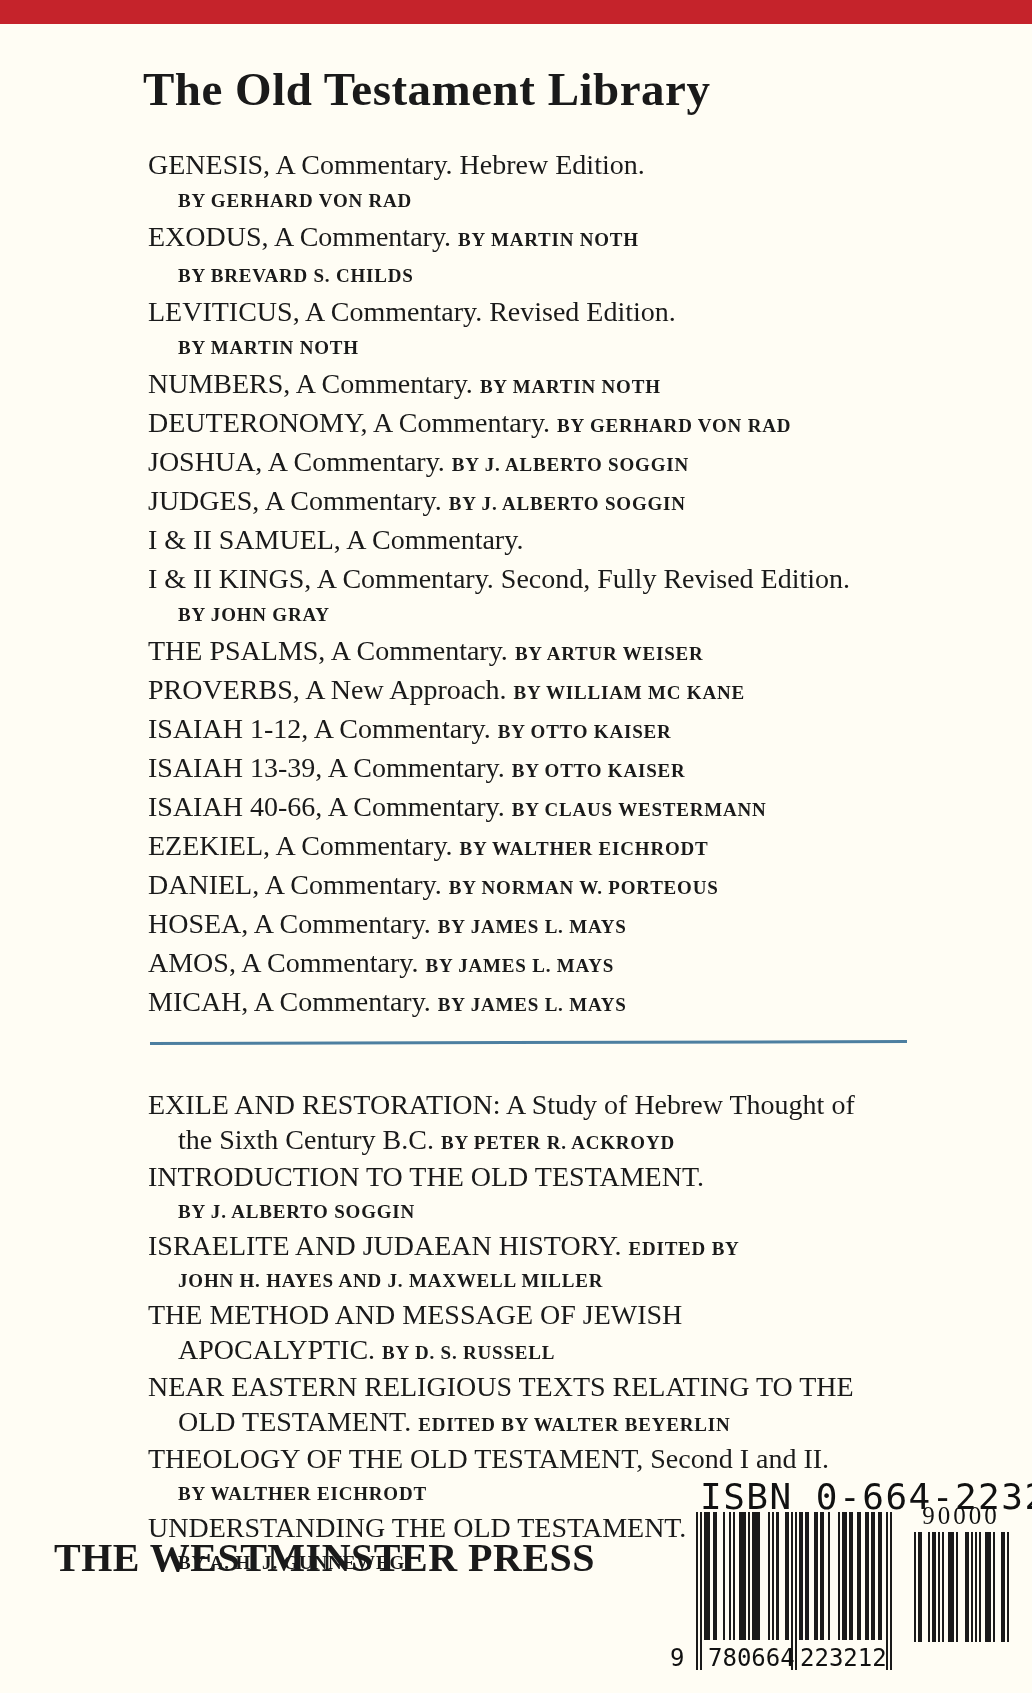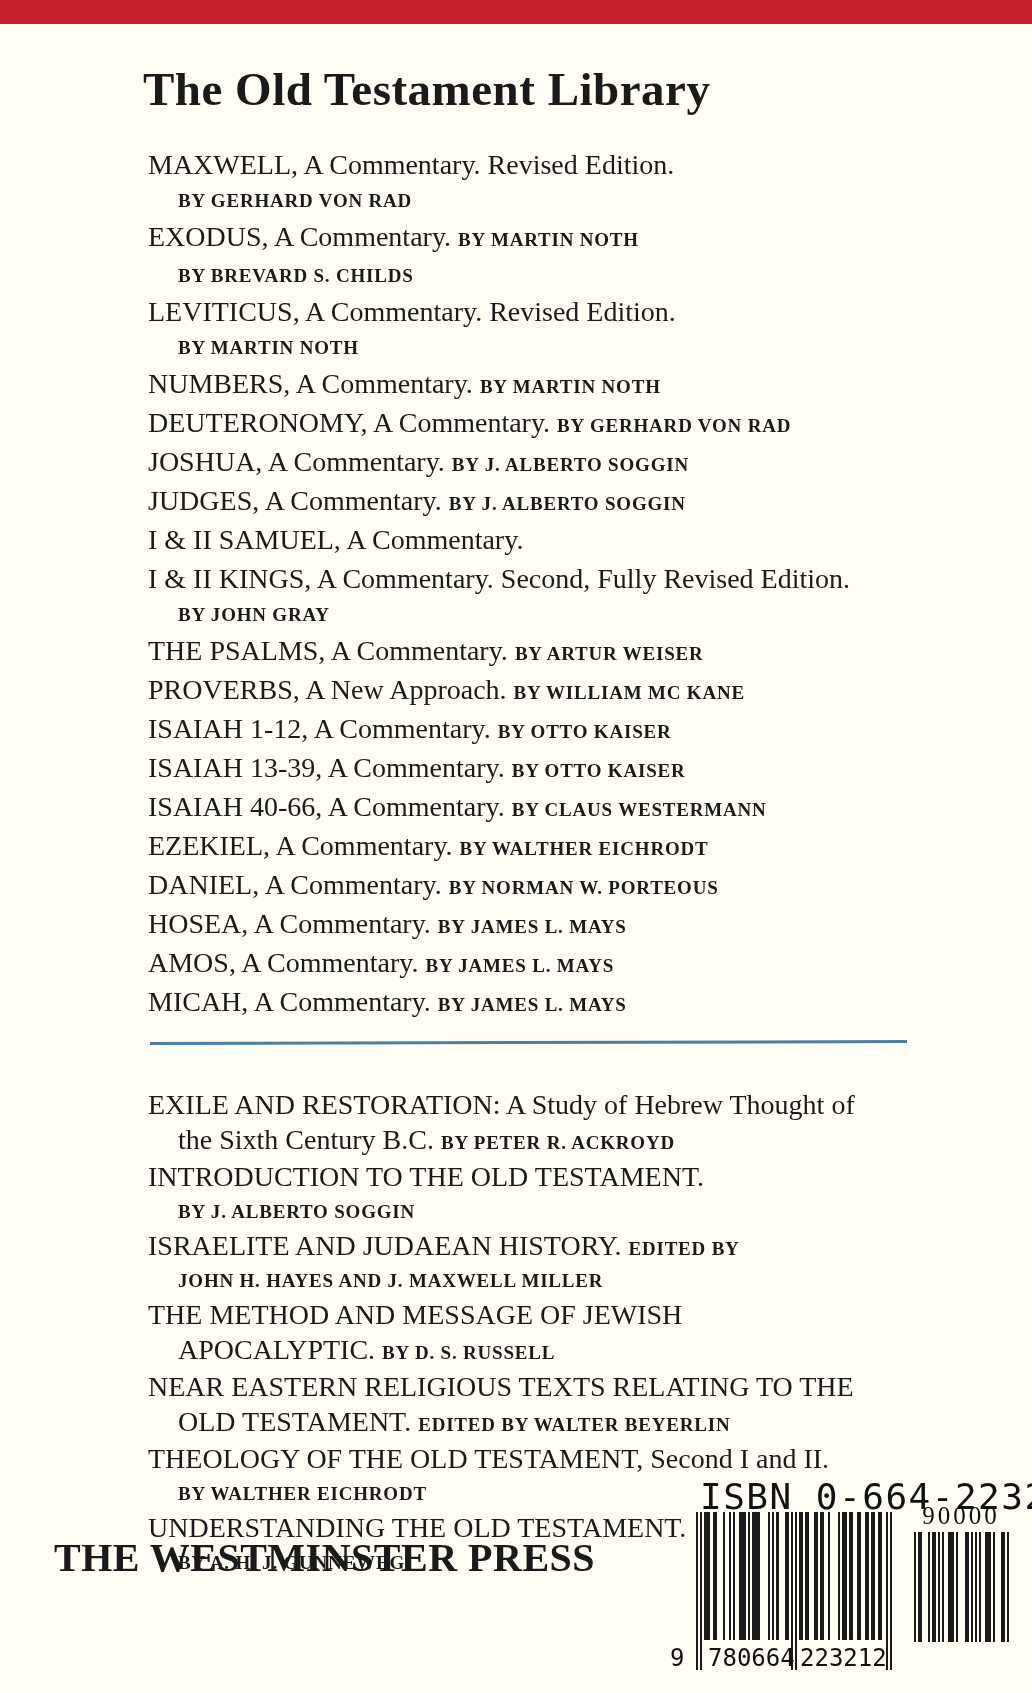--- a/index.html
+++ b/index.html
@@ -38,21 +38,21 @@
 </head>
 <body>
 
 <div class="page" style="background: rgb(255, 253, 244); color: rgb(26, 26, 26);">
   <div class="topstrip" style="background: rgb(197, 35, 43);"></div>
 
   <h1 class="title">The Old Testament Library</h1>
 
   <div class="list" id="list-series">
       <div class="entry">
-        <div class="line"><span class="ttl">MAXWELL, A Commentary. Revised Edition.</span></div>
+        <div class="line"><span class="ttl">GENESIS, A Commentary. Hebrew Edition.</span></div>
         <div class="line cont"><span class="by">BY GERHARD VON RAD</span></div>
       </div>
       <div class="entry">
         <div class="line"><span class="ttl">EXODUS, A Commentary. </span><span class="by">BY MARTIN NOTH</span></div>
       </div>
       <div class="entry">
         <div class="line cont"><span class="by">BY BREVARD S. CHILDS</span></div>
       </div>
       <div class="entry">
         <div class="line"><span class="ttl">LEVITICUS, A Commentary. Revised Edition.</span></div>

